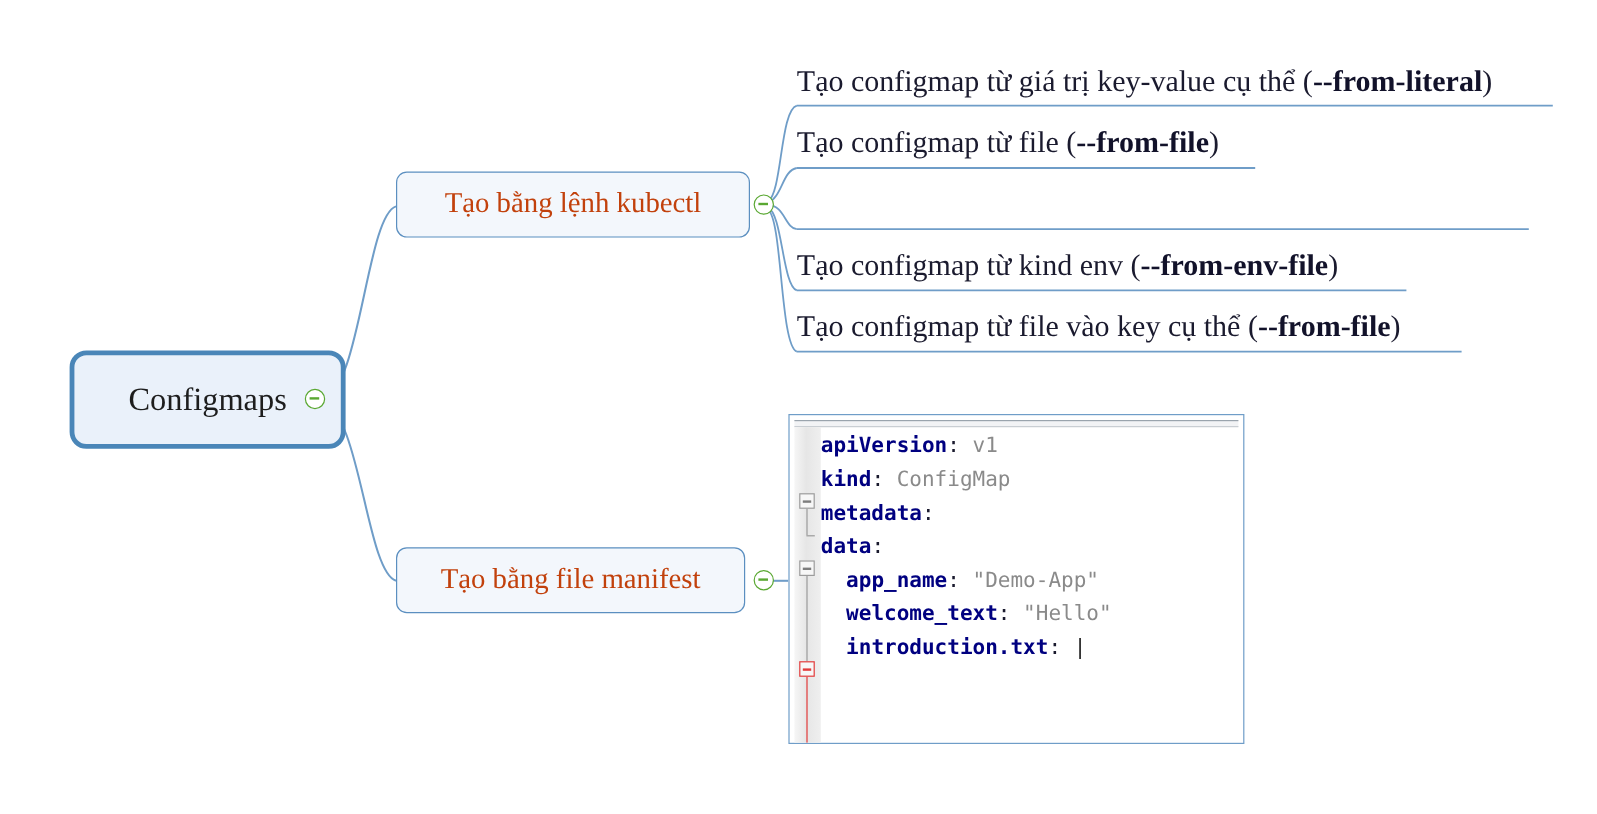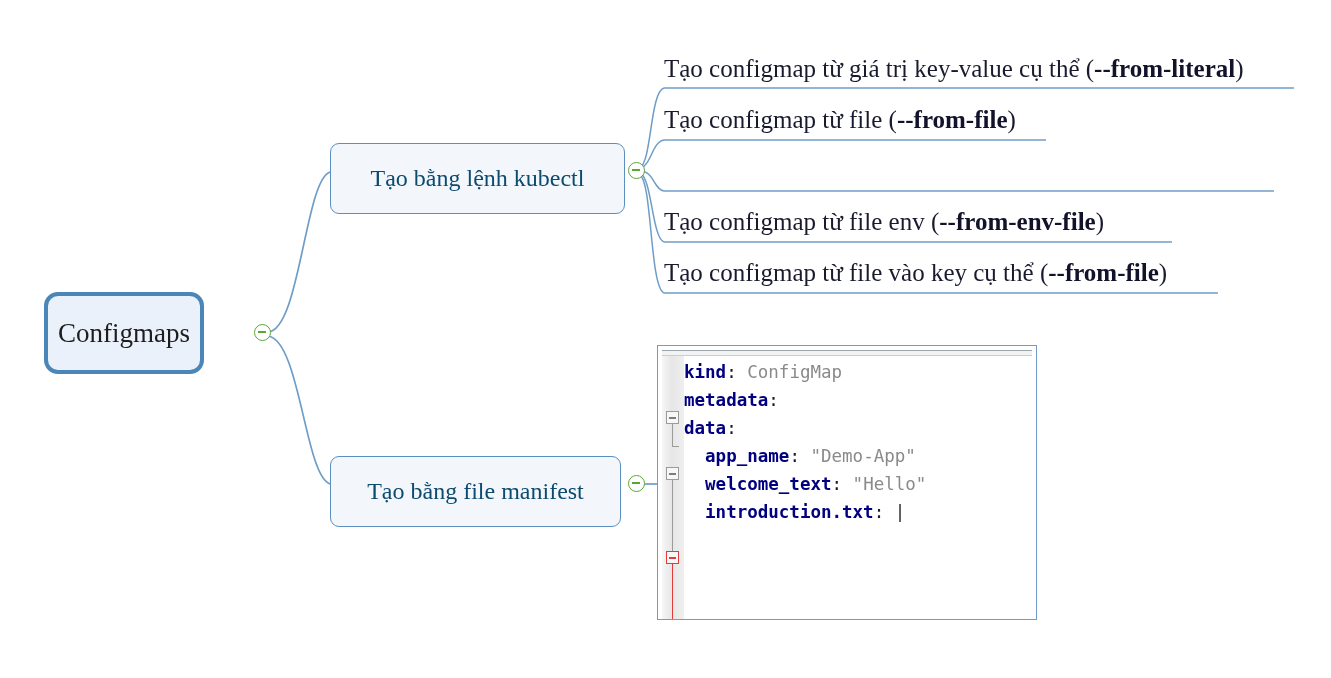--- a/index.html
+++ b/index.html
@@ -33,37 +33,37 @@
   
   .node {
     position: absolute;
     box-sizing: border-box;
     display: flex;
     align-items: center;
     justify-content: center;
   }
 
   .root-node {
-    left: 44px;
+    left: 58px;
     top: 292px;
-    width: 160px;
+    width: 230px;
     height: 82px;
     border: 4px solid #4a86b8;
     border-radius: 14px;
     background: #eaf1fa;
     color: #1d1d1d;
     font-size: 27px;
   }
 
   .branch-node {
-    height: 71px;
+    height: 55px;
     border: 1.4px solid #5b8fc0;
     border-radius: 9px;
     background: #f3f7fc;
-    color: #0c4a6e;
+    color: #c2410c;
     font-size: 24px;
     text-align: right;
   }
 
   .branch-kubectl {
     left: 330px;
     top: 143px;
     width: 295px;
   }
 
@@ -237,21 +237,21 @@
   <div class="leaf" style="top:55px;">
     <span>Tạo configmap từ giá trị key-value cụ thể (</span><b>--from-literal</b><span>)</span>
   </div>
 
   <div class="leaf" style="top:106px;">
     <span>Tạo configmap từ file (</span><b>--from-file</b><span>)</span>
   </div>
 
 
   <div class="leaf" style="top:208px;">
-    <span>Tạo configmap từ file env (</span><b>--from-env-file</b><span>)</span>
+    <span>Tạo configmap từ kind env (</span><b>--from-env-file</b><span>)</span>
   </div>
 
   <div class="leaf" style="top:259px;">
     <span>Tạo configmap từ file vào key cụ thể (</span><b>--from-file</b><span>)</span>
   </div>
 
   <div class="node branch-node branch-manifest">
     <span>Tạo bằng file manifest</span>
   </div>
   <div class="toggle toggle-manifest"></div>
@@ -264,20 +264,21 @@
     <div class="foldline foldline-gray" style="left:13.8px; top:78px; height:22px;"></div>
     <div class="foldfoot" style="left:13.8px; top:100px; width:7px;"></div>
 
     <div class="fold fold-gray" style="left:8px;  top:121px;"></div>
     <div class="foldline foldline-gray" style="left:13.8px; top:134px; height:75px;"></div>
 
     <div class="fold fold-red" style="left:8px;  top:205px;"></div>
     <div class="foldline foldline-red" style="left:13.8px; top:218px; height:55px;"></div>
 
     <div class="code-lines">
+      <div class="cl"><span class="k">apiVersion</span><span class="p">: </span><span class="v">v1</span></div>
       <div class="cl"><span class="k">kind</span><span class="p">: </span><span class="v">ConfigMap</span></div>
       <div class="cl"><span class="k">metadata</span><span class="p">:</span></div>
       <div class="cl"><span class="k">data</span><span class="p">:</span></div>
       <div class="cl"><span class="p">  </span><span class="k">app_name</span><span class="p">: </span><span class="v">"Demo-App"</span></div>
       <div class="cl"><span class="p">  </span><span class="k">welcome_text</span><span class="p">: </span><span class="v">"Hello"</span></div>
       <div class="cl"><span class="p">  </span><span class="k">introduction.txt</span><span class="p">: </span><span class="q">|</span></div>
     </div>
   </div>
 
 </div>

